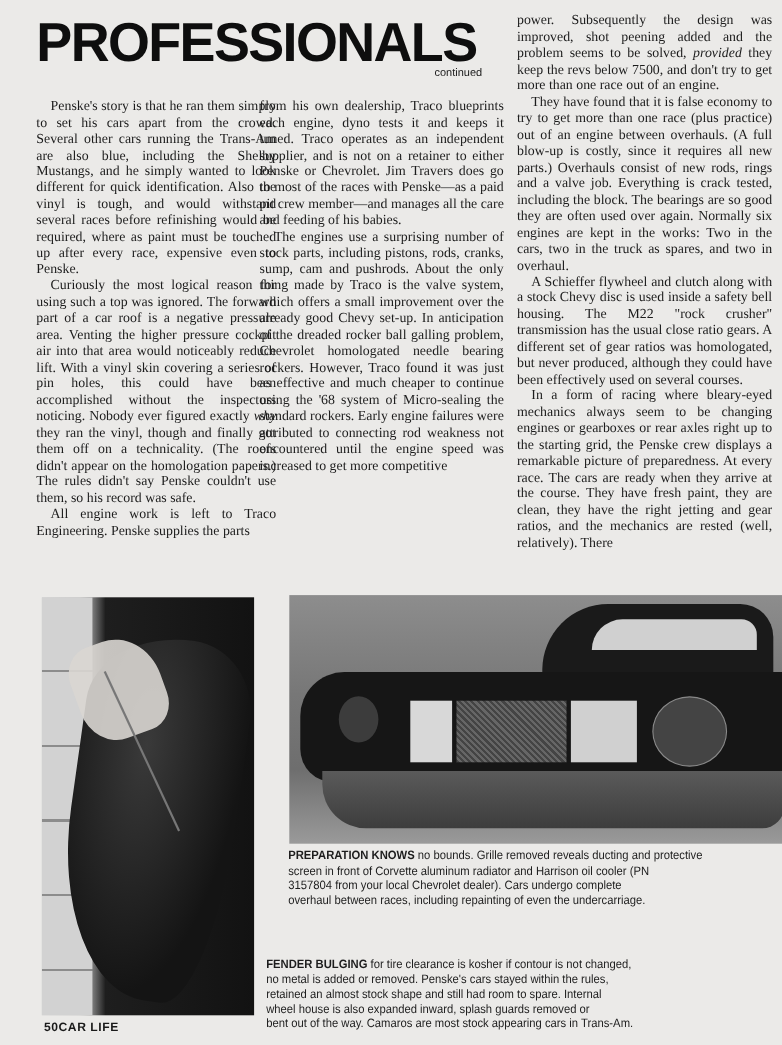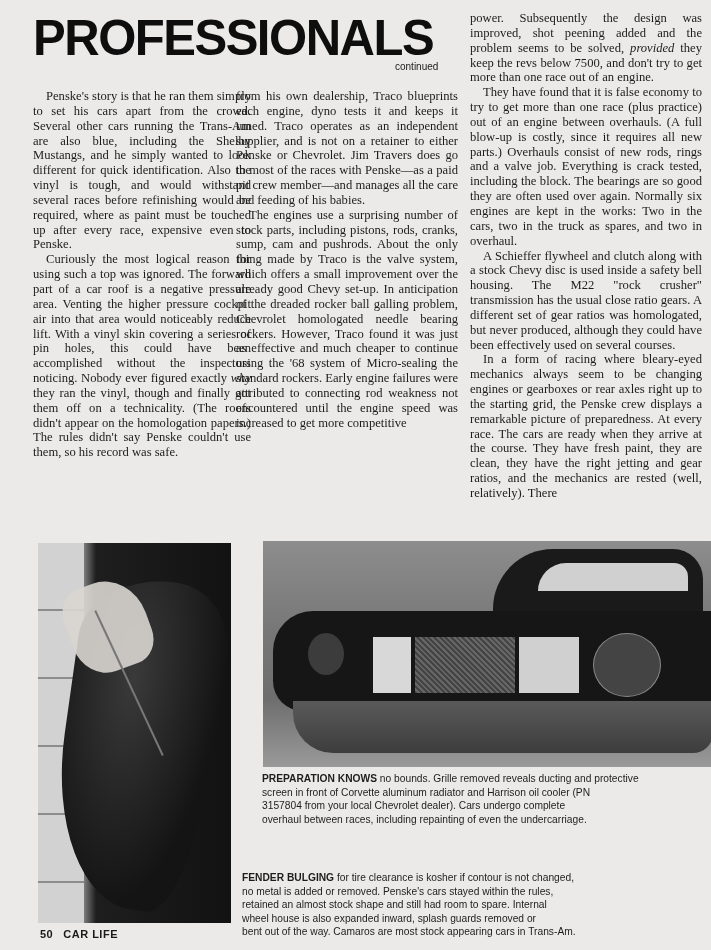--- a/index.html
+++ b/index.html
@@ -105,31 +105,32 @@
   }
   .caption b { font-weight: bold; }
   .cap-prep { left: 262px; top: 772px; width: 470px; }
   .cap-fender { left: 242px; top: 871px; width: 500px; }
 
   .folio {
     position: absolute; left: 40px; top: 928px;
     font-family: "Liberation Sans", sans-serif; font-weight: bold;
     font-size: 11px; letter-spacing: 0.5px; color: #1a1a1a;
   }
-  .folio .num { margin-right: 10px; }
+  .folio .num { }
 </style>
 </head>
 <body>
 
 <div class="page-title">PROFESSIONALS</div>
 <div class="continued">continued</div>
 
 <div class="col col1">
   <p>Penske's story is that he ran them simply to set his cars apart from the crowd. Several other cars running the Trans-Am are also blue, including the Shelby Mustangs, and he simply wanted to look different for quick identification. Also the vinyl is tough, and would withstand several races before refinishing would be required, where as paint must be touched up after every race, expensive even to Penske.</p>
   <p><span>Curiously the most logical reason for using such a top was ignored. The forward part of a car roof is a negative pressure area. Venting the higher pressure cockpit air into that area would noticeably reduce lift. With a vinyl skin covering a series of pin holes, this could have been accomplished without the inspectors noticing. Nobody ever figured exactly </span><em>why</em><span> they ran the vinyl, though and finally got them off on a technicality. (The roofs didn't appear on the homologation papers.) The rules didn't say Penske couldn't use them, so his record was safe.</span></p>
+  <p>All engine work is left to Traco Engineering. Penske supplies the parts</p>
 </div>
 
 <div class="col col2">
   <p class="noindent">from his own dealership, Traco blueprints each engine, dyno tests it and keeps it tuned. Traco operates as an independent supplier, and is not on a retainer to either Penske or Chevrolet. Jim Travers does go to most of the races with Penske—as a paid pit crew member—and manages all the care and feeding of his babies.</p>
   <p>The engines use a surprising number of stock parts, including pistons, rods, cranks, sump, cam and pushrods. About the only thing made by Traco is the valve system, which offers a small improvement over the already good Chevy set-up. In anticipation of the dreaded rocker ball galling problem, Chevrolet homologated needle bearing rockers. However, Traco found it was just as effective and much cheaper to continue using the '68 system of Micro-sealing the standard rockers. Early engine failures were attributed to connecting rod weakness not encountered until the engine speed was increased to get more competitive</p>
 </div>
 
 <div class="col col3">
   <p class="noindent"><span>power. Subsequently the design was improved, shot peening added and the problem seems to be solved, </span><em>provided</em><span> they keep the revs below 7500, and don't try to get more than one race out of an engine.</span></p>
   <p>They have found that it is false economy to try to get more than one race (plus practice) out of an engine between overhauls. (A full blow-up is costly, since it requires all new parts.) Overhauls consist of new rods, rings and a valve job. Everything is crack tested, including the block. The bearings are so good they are often used over again. Normally six engines are kept in the works: Two in the cars, two in the truck as spares, and two in overhaul.</p>

